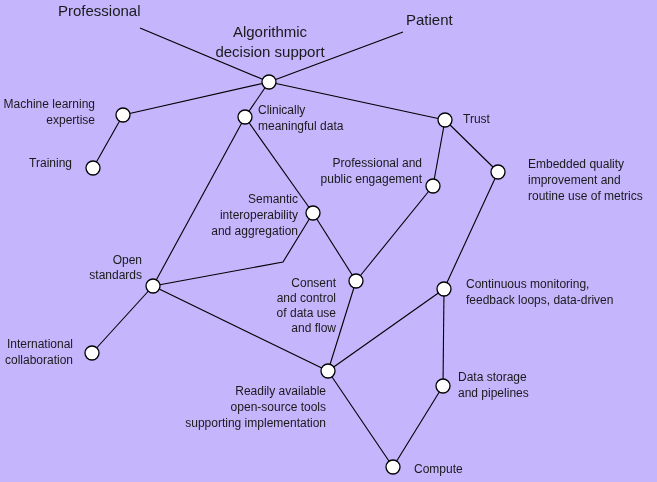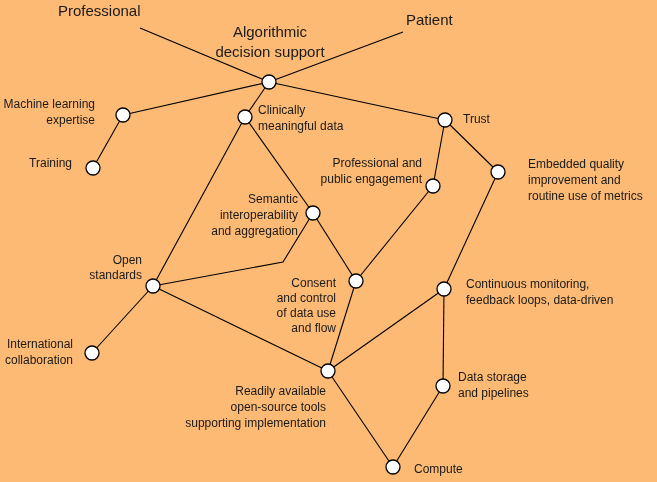--- a/index.html
+++ b/index.html
@@ -4,21 +4,21 @@
 <style>
   html, body {
     margin: 0;
     padding: 0;
     background: #ffffff;
   }
   #canvas {
     position: relative;
     width: 657px;
     height: 482px;
-    background: #fdba74;
+    background: #c4b5fd;
     font-family: "Liberation Sans", sans-serif;
     overflow: hidden;
   }
   svg text {
     fill: #1a1a1a;
     font-family: "Liberation Sans", sans-serif;
   }
   svg .edge {
     fill: none;
     stroke: #000000;

